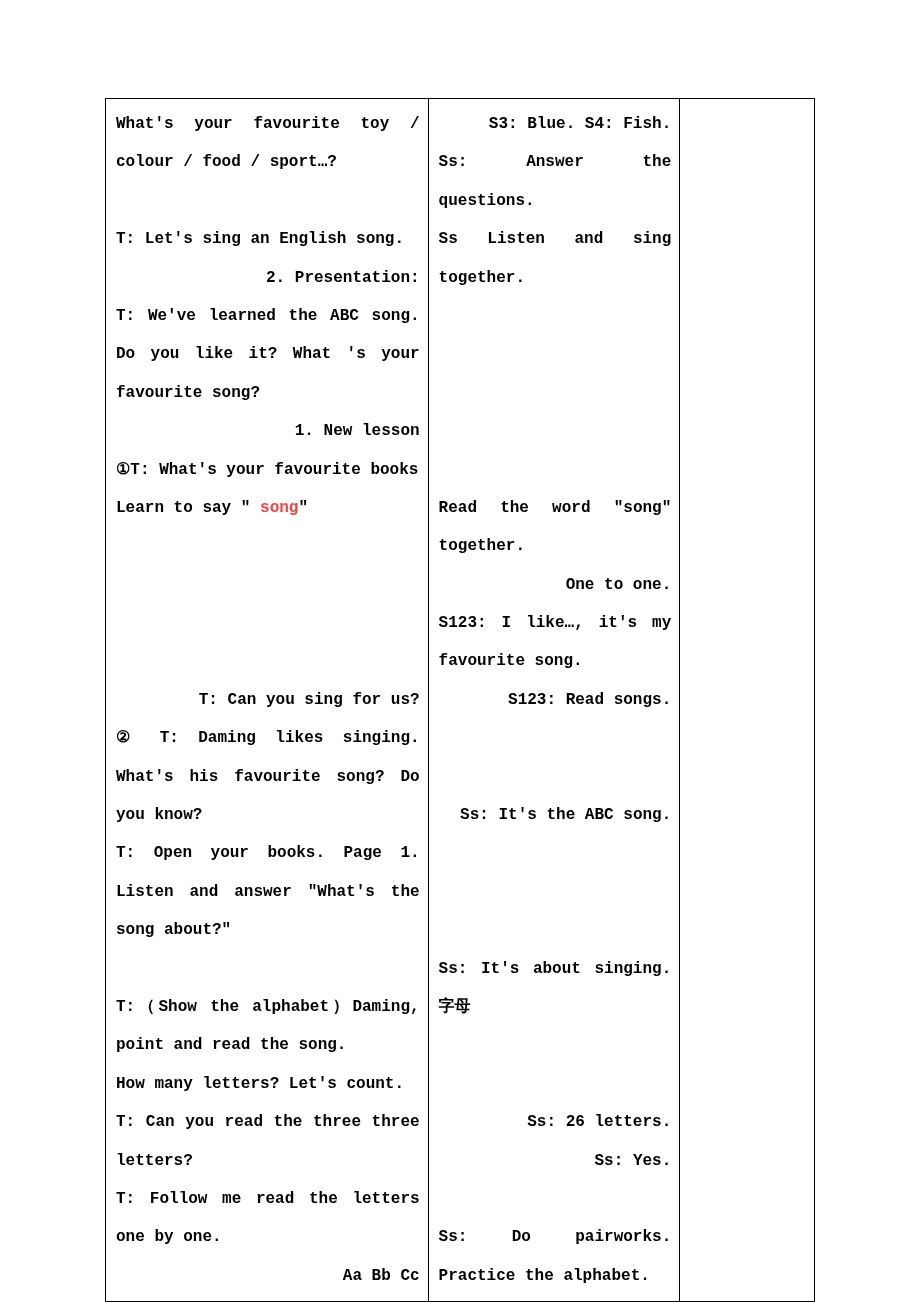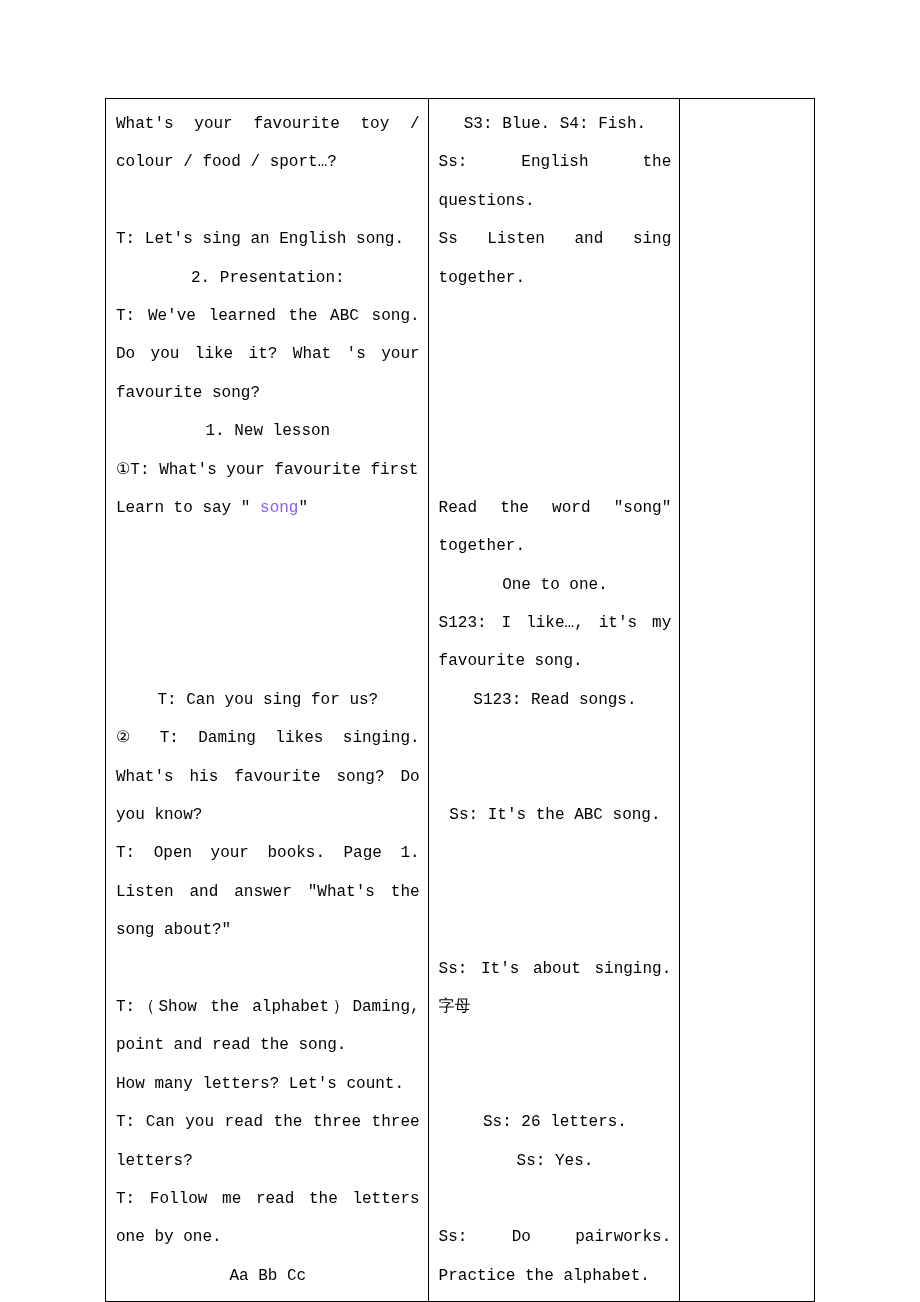--- a/index.html
+++ b/index.html
@@ -1,15 +1,15 @@
 <!DOCTYPE html>
 <html><head>
 <meta charset="utf-8">
 <style>
-  * { box-sizing: border-box; }
+  * { box-sizing: border-box; font-weight: bold; }
   body {
     margin: 0;
     background: #ffffff;
     font-family: "SimSun", "Courier New", monospace;
     font-size: 16px;
     color: #000000;
     line-height: 2.4;
   }
   .page {
     width: 920px;
@@ -28,22 +28,22 @@
     word-wrap: break-word;
   }
   .col-left   { width: 45.5%; }
   .col-mid    { width: 35.5%; }
   .col-right  { width: 19%; }
   p.line {
     margin: 0;
     text-align: justify;
     text-justify: inter-ideograph;
   }
-  p.line.left-only { text-align: center; }
-  .red { color: #8b5cf6; }
+  p.line.left-only { text-align: right; }
+  .red { color: #ef4444; }
 </style>
 </head>
 <body>
 
 <div class="page">
   <table class="doc-table">
     <colgroup>
       <col class="col-left">
       <col class="col-mid">
       <col class="col-right">
@@ -51,42 +51,42 @@
     <tbody>
         <tr>
 
       <td>
         <p class="line">What's your favourite toy / colour / food / sport…?</p>
         <p class="line">&nbsp;</p>
         <p class="line">T: Let's sing an English song.</p>
         <p class="line left-only">2.  Presentation:</p>
         <p class="line">T: We've learned the ABC song. Do you like it? What 's your favourite song?</p>
         <p class="line left-only">1. New lesson</p>
-        <p class="line">①T: What's your favourite first</p>
+        <p class="line">①T: What's your favourite books</p>
         <p class="line">
           <span>Learn to say " </span><span class="red">song</span><span>"</span>
         </p>
         <p class="line">&nbsp;</p>
         <p class="line">&nbsp;</p>
         <p class="line">&nbsp;</p>
         <p class="line">&nbsp;</p>
         <p class="line left-only">T: Can you sing for us?</p>
         <p class="line">② T: Daming likes singing. What's his favourite song? Do you know?</p>
         <p class="line">T: Open your books. Page 1. Listen and answer "What's the song about?"</p>
         <p class="line">&nbsp;</p>
         <p class="line">T:（Show the alphabet）Daming, point and read the song.</p>
         <p class="line">How many letters? Let's count.</p>
         <p class="line">T: Can you read the three three letters?</p>
         <p class="line">T: Follow me read the letters one by one.</p>
         <p class="line left-only">Aa    Bb    Cc</p>
       </td>
 
       <td>
         <p class="line left-only">S3: Blue.    S4: Fish.</p>
-        <p class="line">Ss: English the questions.</p>
+        <p class="line">Ss: Answer the questions.</p>
         <p class="line">Ss Listen and sing together.</p>
         <p class="line">&nbsp;</p>
         <p class="line">&nbsp;</p>
         <p class="line">&nbsp;</p>
         <p class="line">&nbsp;</p>
         <p class="line">&nbsp;</p>
         <p class="line">Read the word "song" together.</p>
         <p class="line left-only">One to one.</p>
         <p class="line">S123: I like…, it's my favourite song.</p>
         <p class="line left-only">S123: Read songs.</p>

